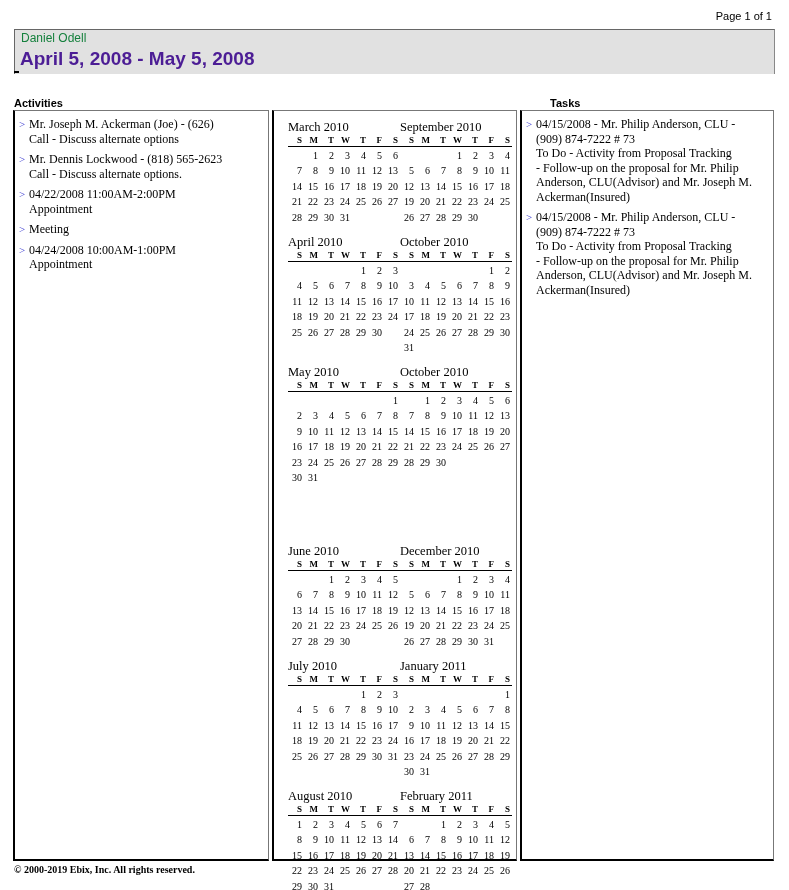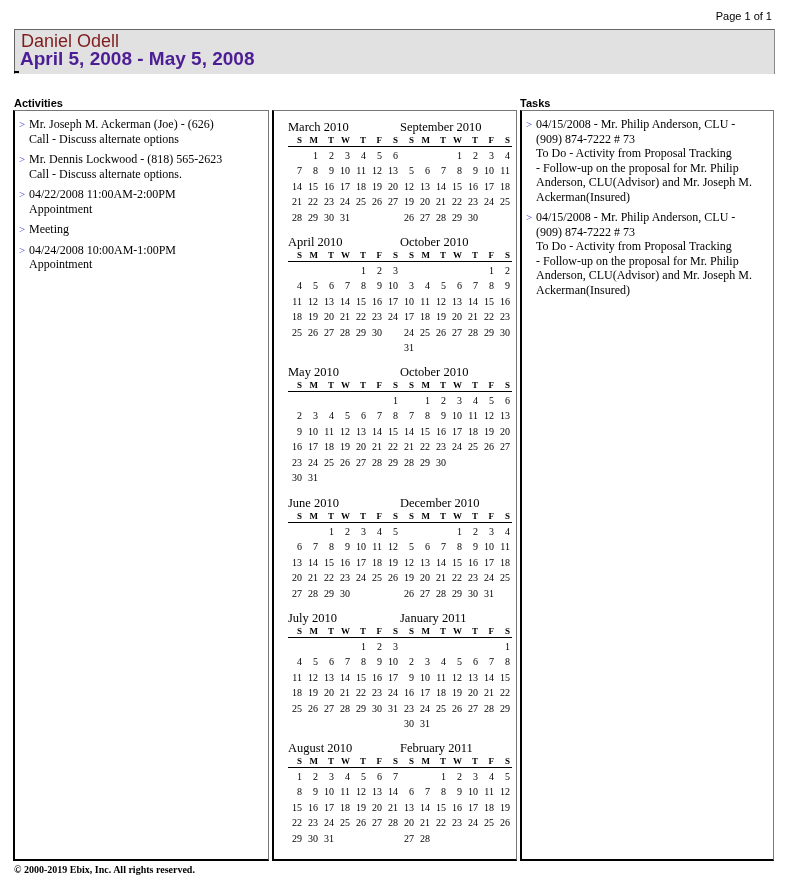--- a/index.html
+++ b/index.html
@@ -10,21 +10,21 @@
     position: absolute; top: 10px; right: 17px;
     font-family: "Liberation Sans", sans-serif; font-size: 11px; color: #000;
   }
   .header-box {
     position: absolute; left: 14px; top: 29px; width: 761px; height: 45px;
     background: #e1e1e1;
     border-top: 1px solid #666; border-right: 1px solid #888; border-left: 1px solid #666;
   }
   .header-name {
     position: absolute; left: 6px; top: 1px;
-    font-family: "Liberation Sans", sans-serif; font-size: 18px; color: #7f1d1d;
+    font-family: "Liberation Sans", sans-serif; font-size: 12px; color: #15803d;
   }
   .header-range {
     position: absolute; left: 5px; top: 18px;
     font-family: "Liberation Sans", sans-serif; font-size: 19px; font-weight: bold; color: #4c1d95;
   }
   .header-underline {
     position: absolute; left: 14px; top: 71px; width: 5px; height: 2px; background: #000;
   }
 
   .section-label {
@@ -65,21 +65,21 @@
 
 <div class="page-num">Page 1 of 1</div>
 
 <div class="header-box">
   <div class="header-name">Daniel Odell</div>
   <div class="header-range">April 5, 2008 - May 5, 2008</div>
 </div>
 <div class="header-underline"></div>
 
 <div class="section-label" style="left:14px">Activities</div>
-<div class="section-label" style="left:520px">Tasks</div>
+<div class="section-label" style="left:550px">Tasks</div>
 
 <div class="panel panel-activities">
   <div class="entries" id="activities-list">
       <div class="entry">
         <span class="arrow">&gt;</span>
         <div>Mr. Joseph M. Ackerman (Joe) - (626)</div>
         <div>Call - Discuss alternate options</div>
       </div>
       <div class="entry">
         <span class="arrow">&gt;</span>
@@ -476,21 +476,21 @@
               <span>29</span>
               <span>30</span>
               <span></span>
               <span></span>
               <span></span>
               <span></span>
             </div>
           </div>
         </div>
       </div>
-      <div class="cal-row" style="height: 115px;">
+      <div class="cal-row" style="height: 115px; margin-top: 48px;">
         <div class="cal-month">
           <div class="cal-title">June 2010</div>
           <div class="cal-dow">
             <span>S</span>
             <span>M</span>
             <span>T</span>
             <span>W</span>
             <span>T</span>
             <span>F</span>
             <span>S</span>

